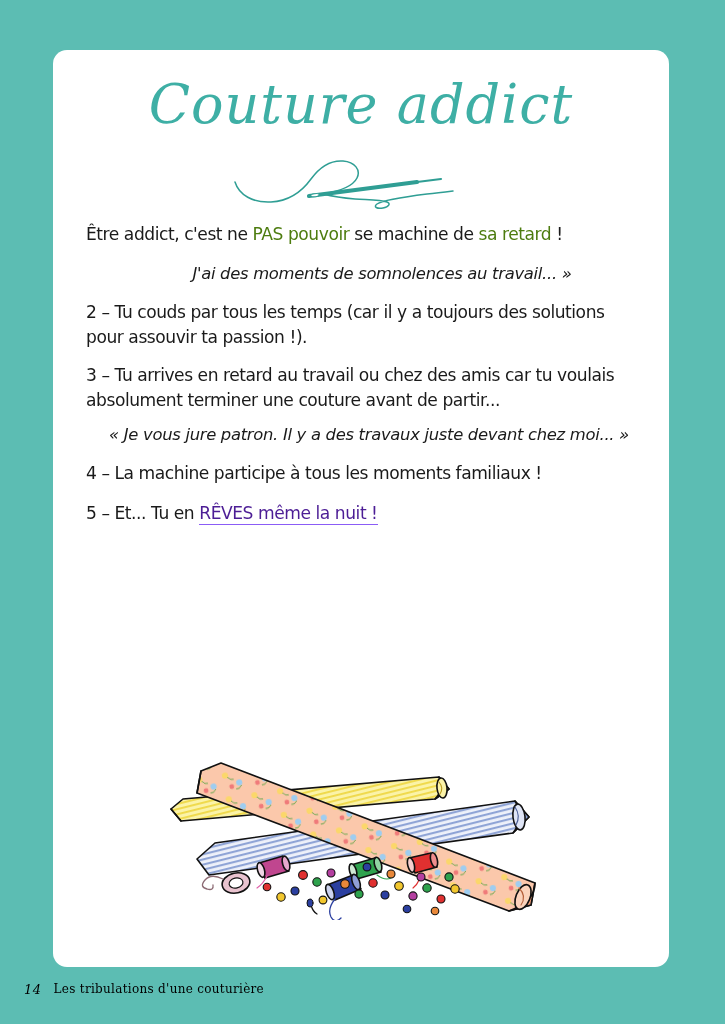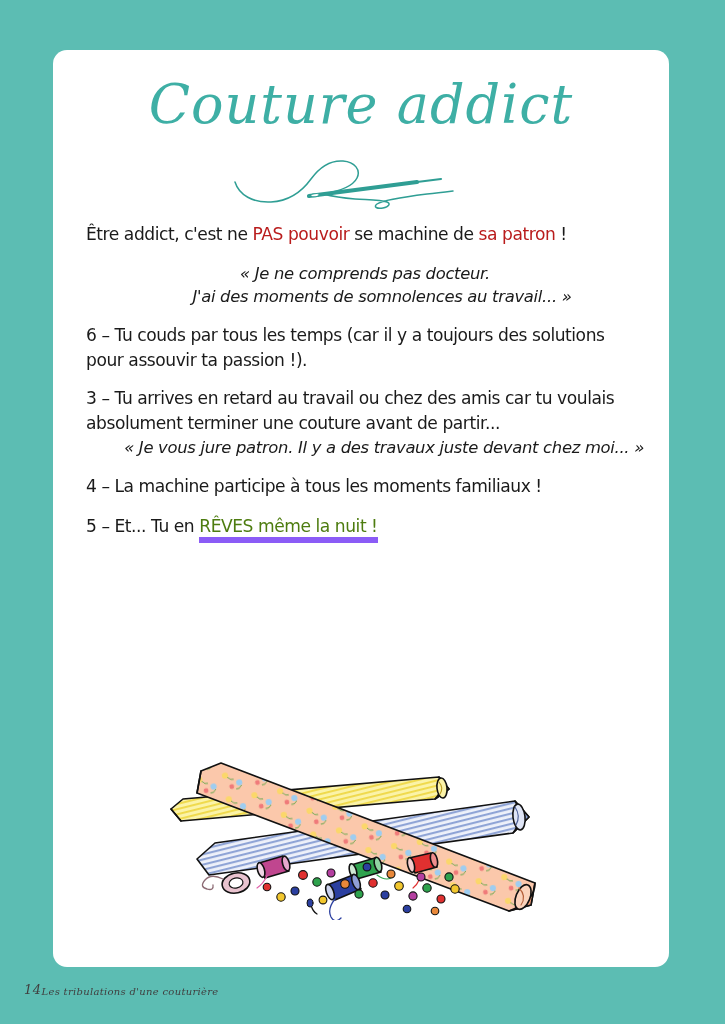--- a/index.html
+++ b/index.html
@@ -66,37 +66,37 @@
     line-height: 25px;
     letter-spacing: -0.45px;
   }
   .para {
     margin: 0 0 15px 0;
   }
   .para.tight {
     margin-bottom: 13px;
   }
   .teal {
-    color: #b91c1c;
+    color: #4d7c0f;
   }
   .teal-u {
-    color: #4d7c0f;
-    border-bottom: 6px solid #8b5cf6;
+    color: #4c1d95;
+    border-bottom: 1px solid #8b5cf6;
     padding-bottom: 1px;
   }
   .quote {
     margin: 0 0 15px 0;
     font-style: italic;
     font-size: 16.4px;
     line-height: 23px;
     letter-spacing: -0.3px;
     text-align: center;
   }
   .quote.q2 {
-    text-align: right;
+    text-align: center;
     padding-left: 8px;
     margin-top: -2px;
   }
   .quote .ln {
     display: block;
   }
   .quote .ln.l2 {
     padding-left: 34px;
   }
   
@@ -106,33 +106,33 @@
     top: 705px;
     width: 420px;
     height: 165px;
   }
   
   #footer {
     position: absolute;
     left: 24px;
     top: 982px;
     display: flex;
-    align-items: flex-end;
-    color: #404040;
+    align-items: flex-start;
+    gap: 12px;
+    color: #000000;
   }
   #footer .pagenum {
     font-family: "DejaVu Serif", serif;
     font-style: italic;
     font-size: 13px;
     letter-spacing: 0.5px;
   }
   #footer .booktitle {
     font-family: "DejaVu Serif", serif;
-    font-style: italic;
-    font-size: 10px;
+    font-size: 12px;
     letter-spacing: 0.3px;
   }
 </style>
 </head>
 <body>
 
 <div id="page">
 
   <div id="card">
 
@@ -146,32 +146,31 @@
                  C160 49.5, 158 53, 152 54 C146 55, 142 53, 146 50
                  C152 46, 172 43, 196 40 C206 39, 214 38, 222 37" fill="none" stroke="#2f9e94" stroke-width="1.5" stroke-linecap="round"></path>
         <path d="M78 42 L186 28" fill="none" stroke="#2f9e94" stroke-width="4.2" stroke-linecap="round"></path>
         <path d="M186 28 L210 25" fill="none" stroke="#2f9e94" stroke-width="2.2" stroke-linecap="round"></path>
         <ellipse cx="84" cy="41.2" rx="4.2" ry="1.5" transform="rotate(-7 84 41.2)" fill="#ffffff" stroke="#2f9e94" stroke-width="1"></ellipse>
       </svg>
     </div>
 
     <div id="textblock">
 
-      <p class="para"><span>Être addict, c'est ne </span><span class="teal">PAS pouvoir</span><span> se machine de </span><span class="teal">sa patron</span><span> !</span></p>
+      <p class="para"><span>Être addict, c'est ne </span><span class="teal">PAS pouvoir</span><span> se machine de </span><span class="teal">sa retard</span><span> !</span></p>
 
 
 
       <div class="quote">
-        <span class="ln">« Je ne comprends pas docteur.</span>
         <span class="ln l2">J'ai des moments de somnolences au travail... »</span>
       </div>
 
-      <p class="para tight">6 – Tu couds par tous les temps (car il y a toujours des solutions pour assouvir ta passion !).</p>
-
-      <p class="para" style="margin-bottom:2px">3 – Tu arrives en retard au travail ou chez des amis car tu voulais absolument terminer une couture avant de partir...</p>
+      <p class="para tight">2 – Tu couds par tous les temps (car il y a toujours des solutions pour assouvir ta passion !).</p>
+
+      <p class="para" style="margin-bottom:12px">3 – Tu arrives en retard au travail ou chez des amis car tu voulais absolument terminer une couture avant de partir...</p>
 
       <div class="quote q2">
         <span class="ln">« Je vous jure patron. Il y a des travaux juste devant chez moi... »</span>
       </div>
 
       <p class="para">4 – La machine participe à tous les moments familiaux !</p>
 
       <p class="para"><span>5 – Et... Tu en </span><span class="teal-u">RÊVES même la nuit !</span></p>
 
     </div>

